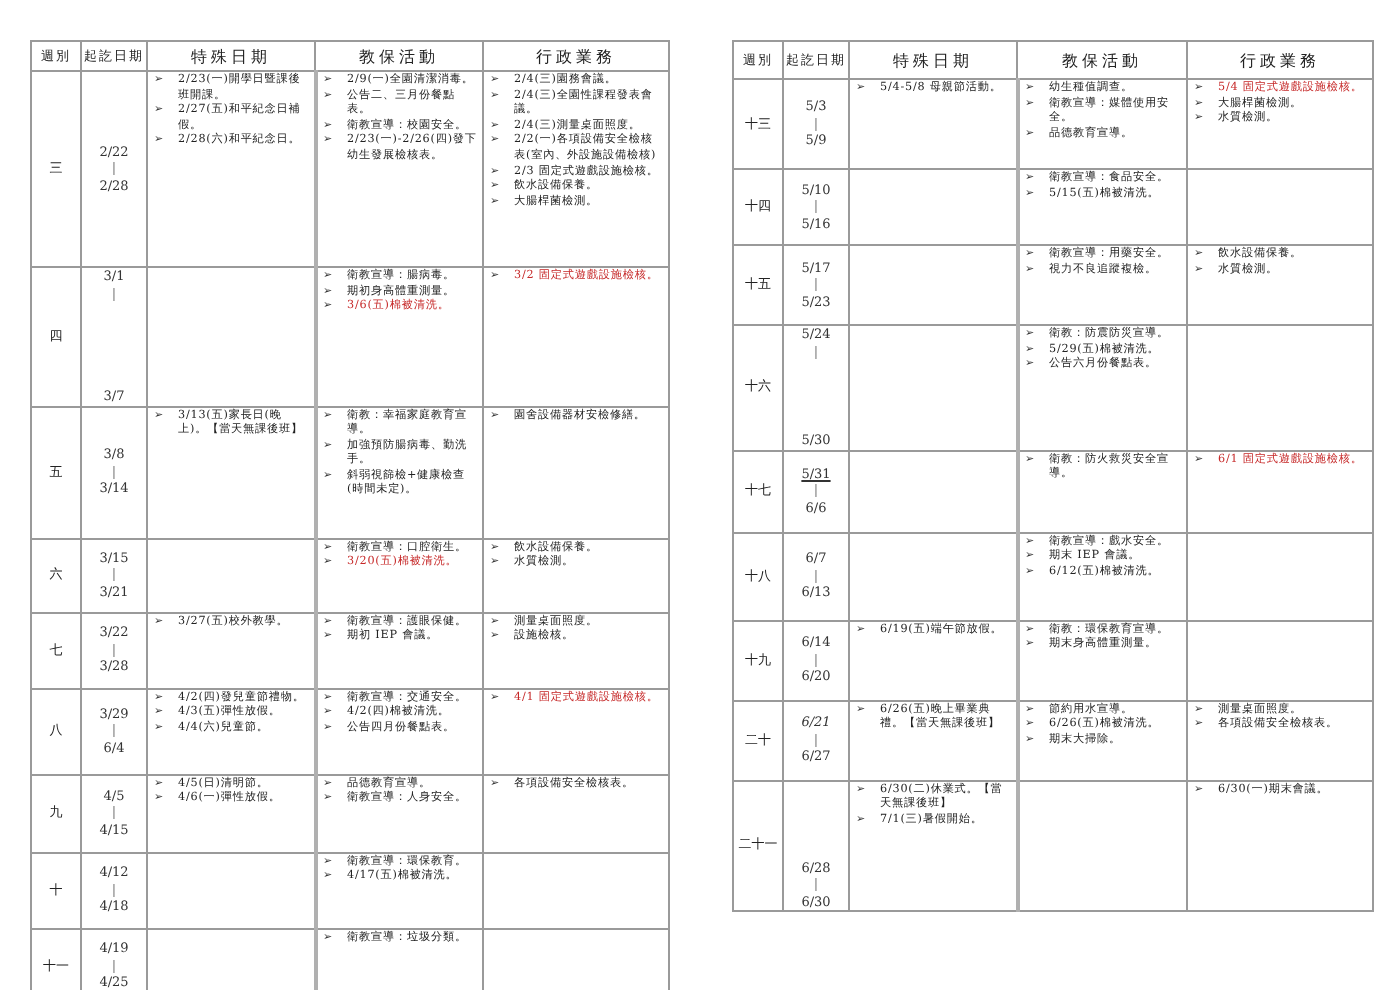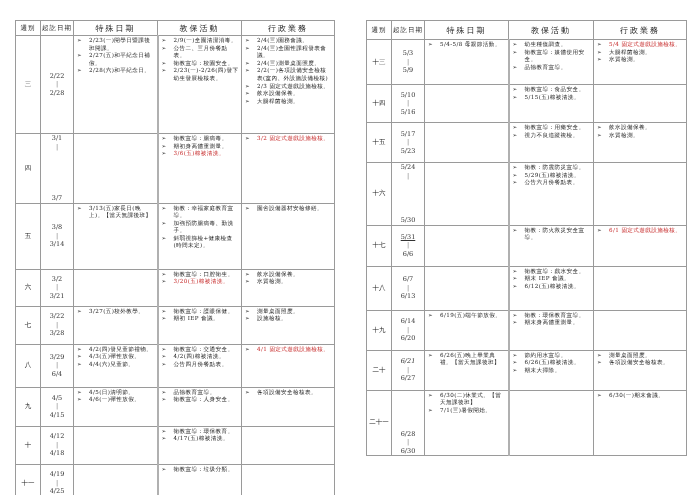--- a/index.html
+++ b/index.html
@@ -118,21 +118,21 @@
         </td>
         <td class="">
           <ul>
             <li>園舍設備器材安檢修繕。</li>
           </ul>
         </td>
       </tr>
       <tr style="height: 37px;">
         <td class="week">六</td>
         <td class="range">
-          <span style="display: block;">3/2</span>
+          <span style="display: block;">3/15</span>
           <span class="bar">|</span>
           <span style="display: block;">3/21</span>
         </td>
         <td class="">
           <ul></ul>
         </td>
         <td class="mid">
           <ul>
             <li>衛教宣導：口腔衛生。</li>
             <li class="red">3/20(五)棉被清洗。</li>

